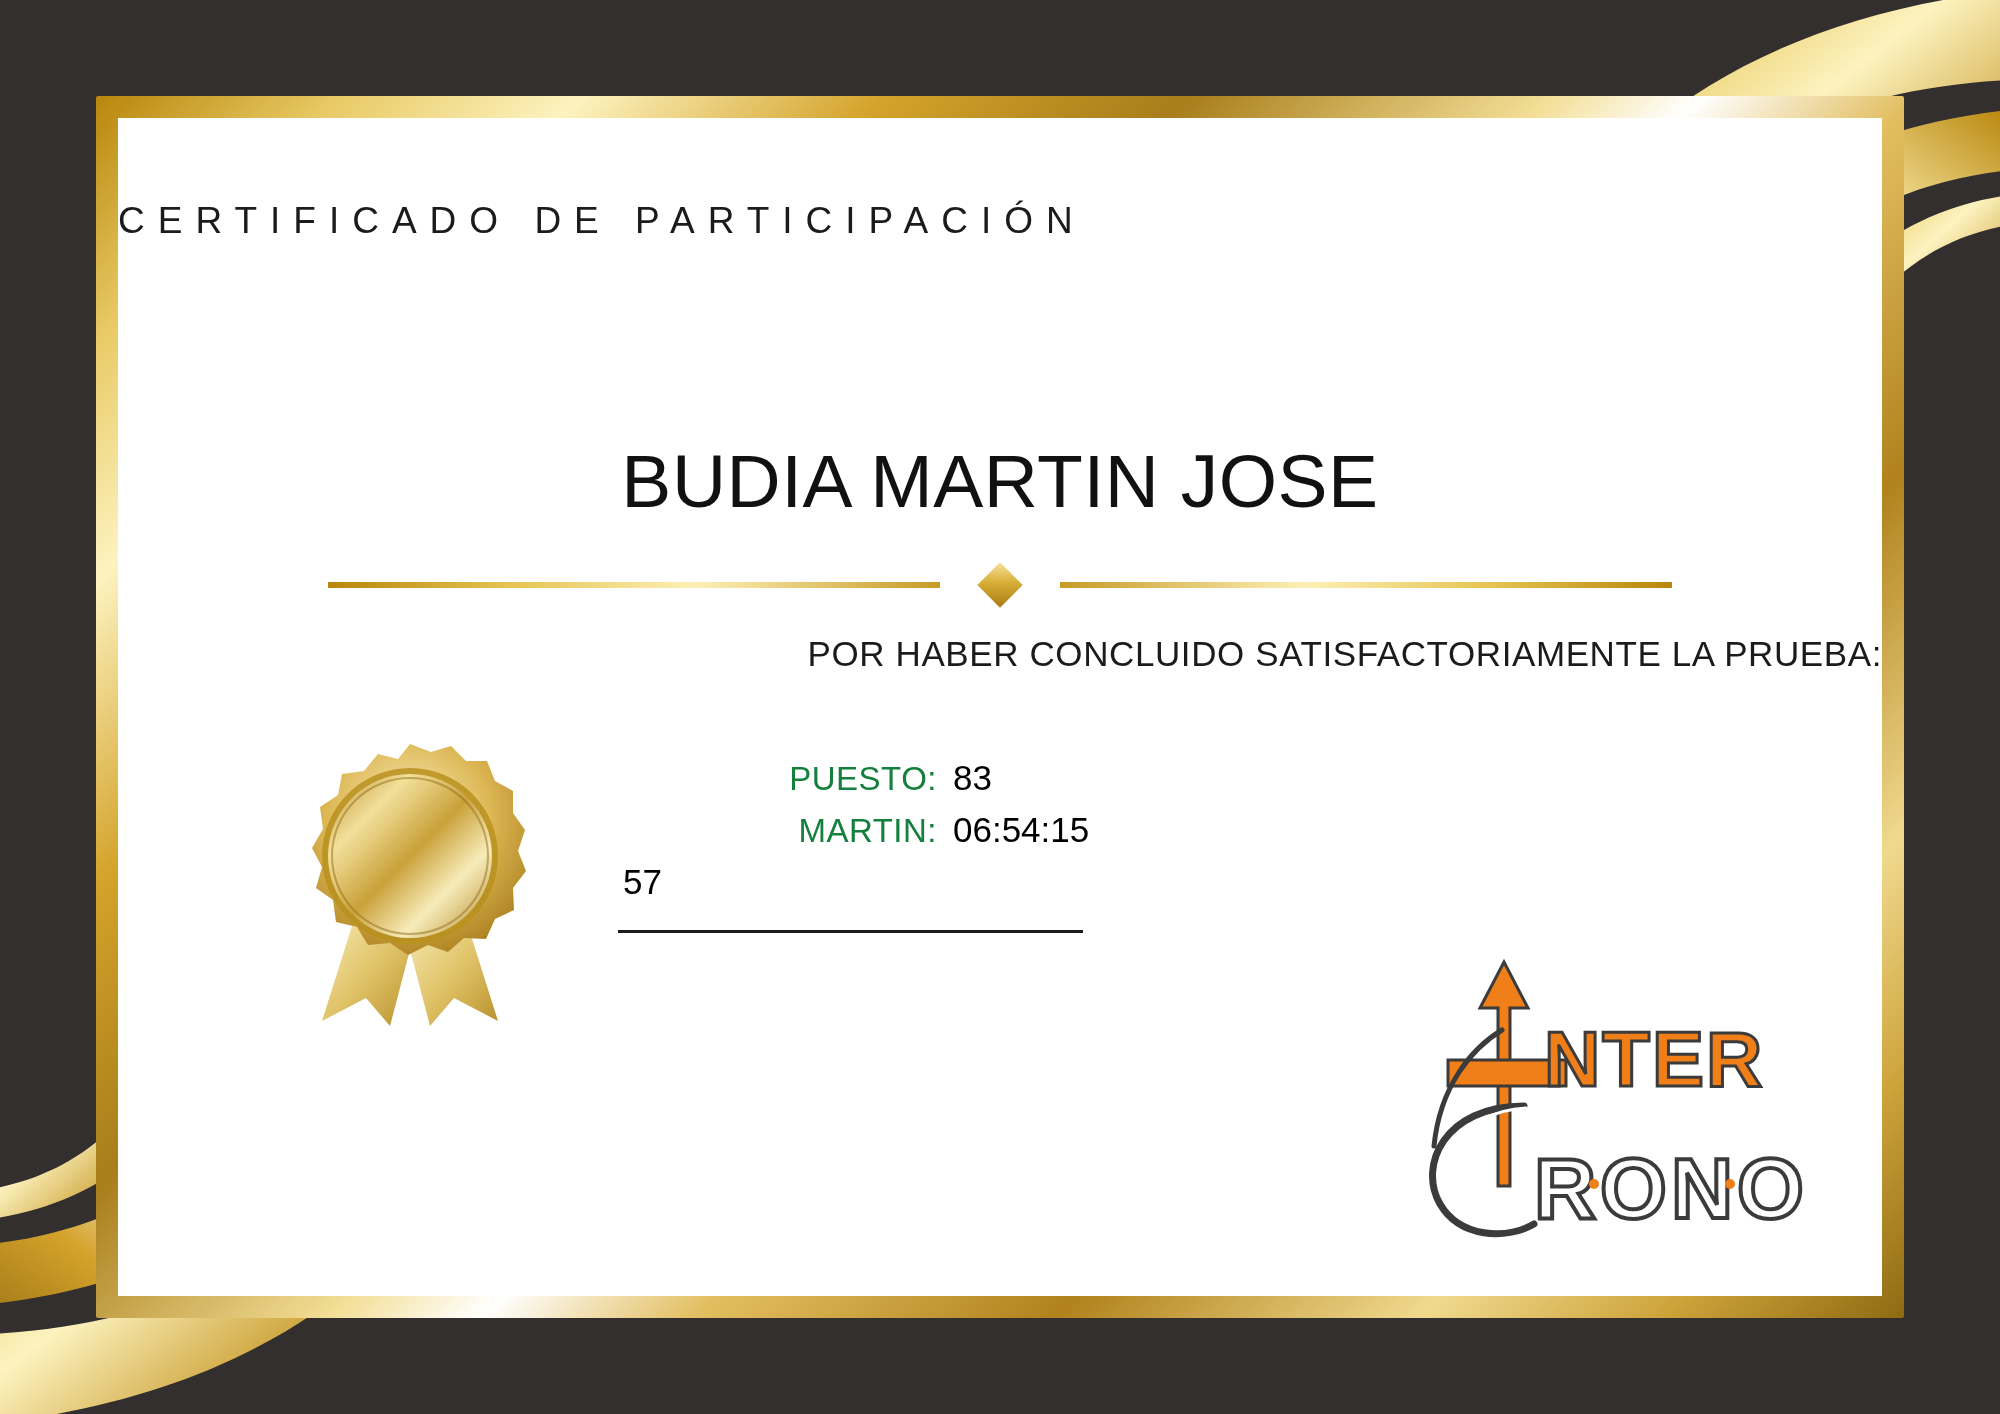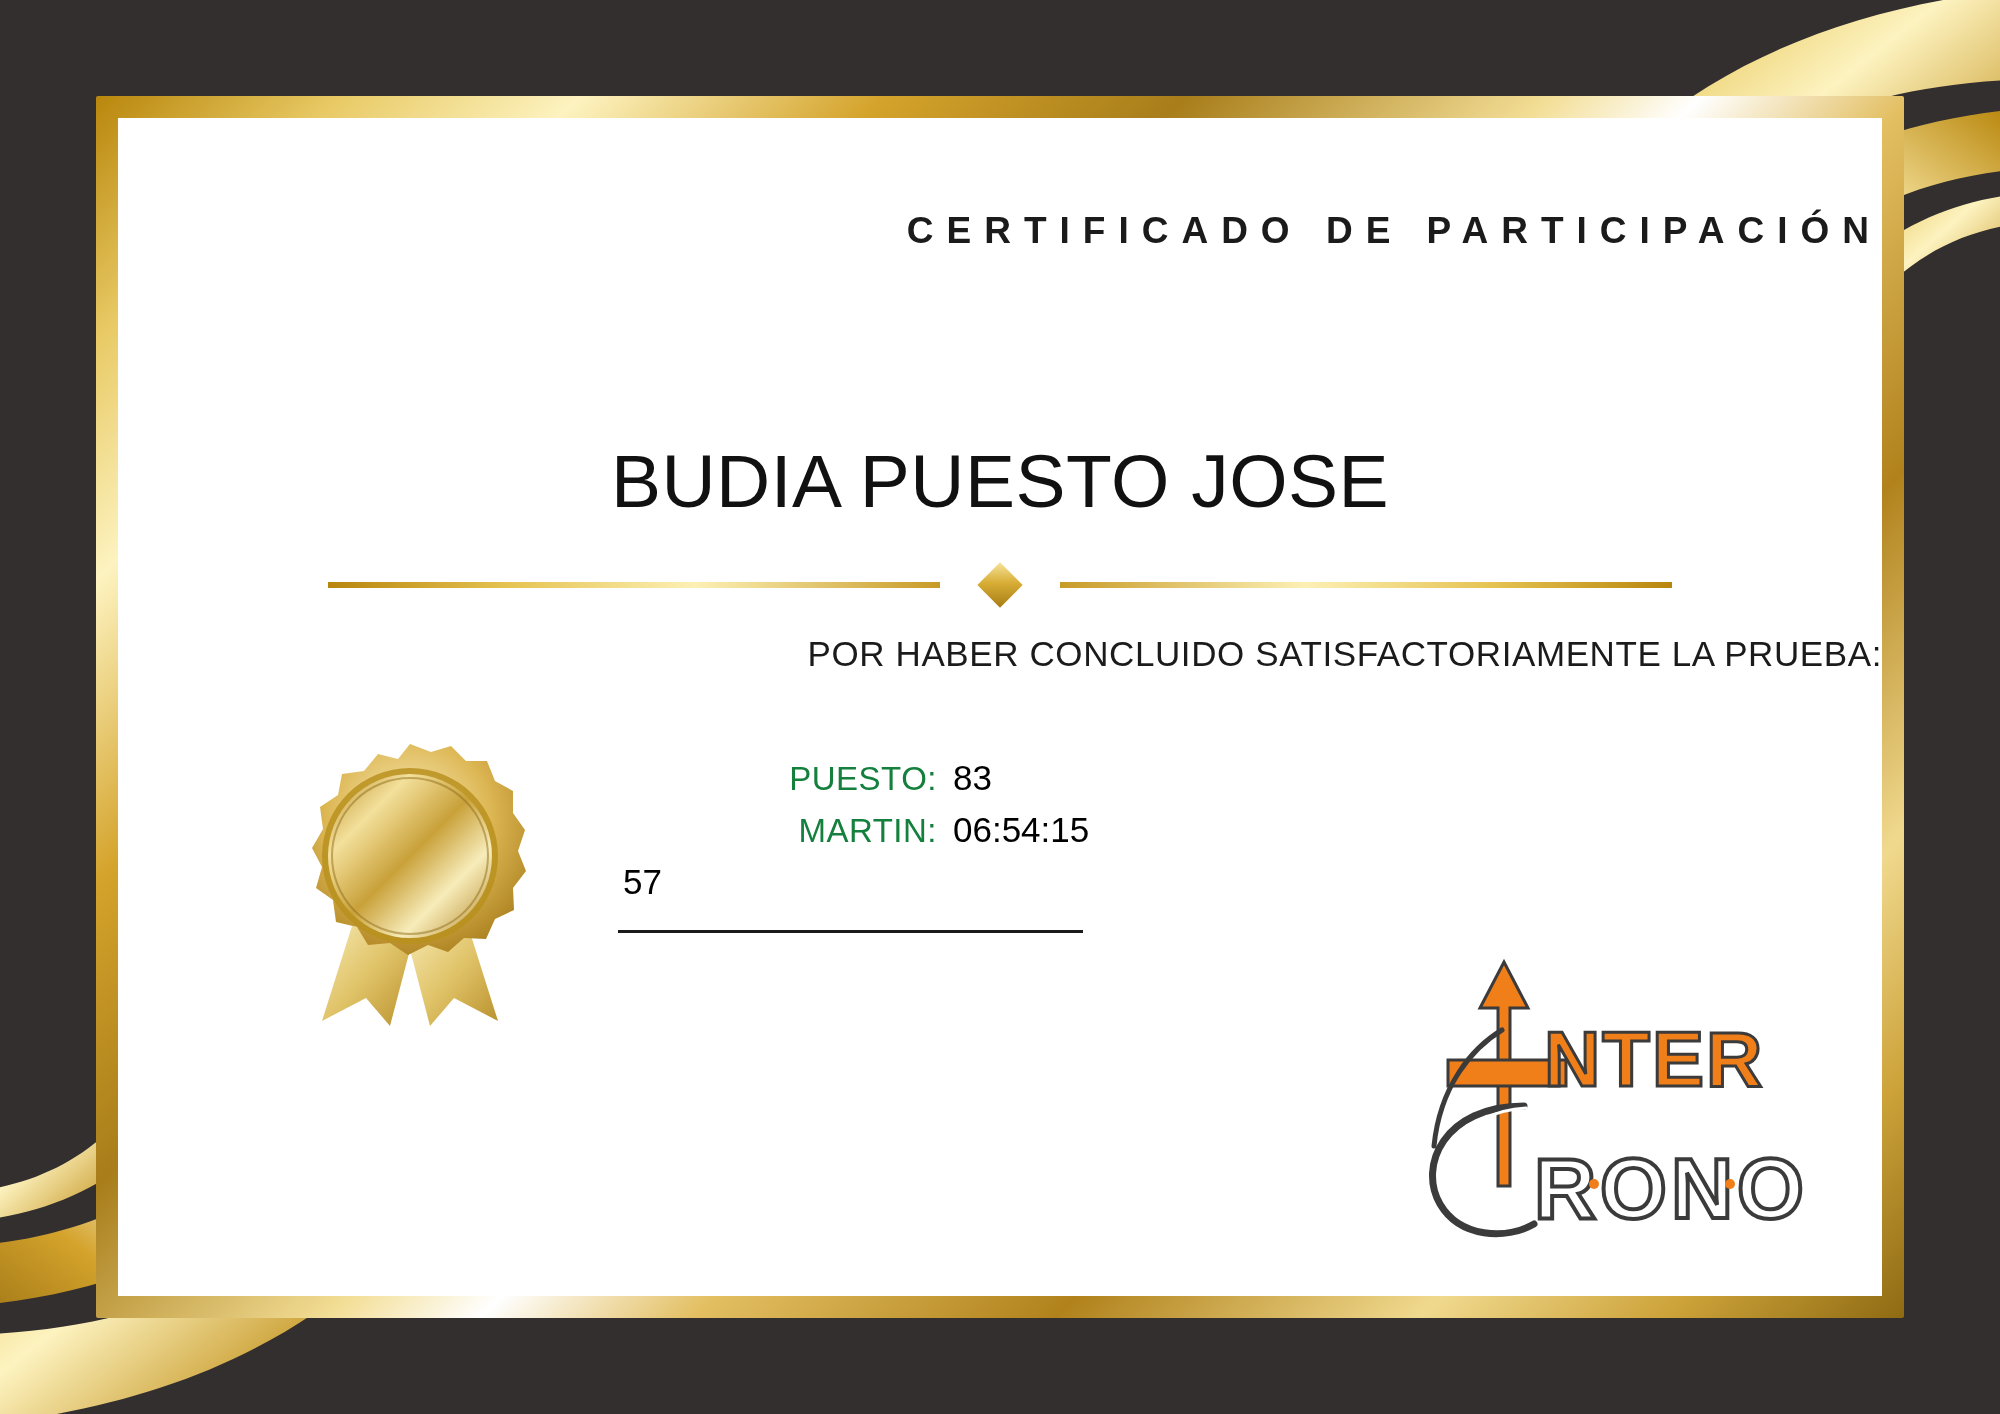--- a/index.html
+++ b/index.html
@@ -49,28 +49,28 @@
     position: relative;
     width: 100%;
     height: 100%;
     background: #ffffff;
     box-sizing: border-box;
   }
 
   
   .cert-kicker {
     position: absolute;
-    top: 92px;
+    top: 82px;
     left: 0;
     right: 0;
-    text-align: right;
+    text-align: left;
     font-size: 37px;
     letter-spacing: 13px;
     color: #1b1b1b;
-    font-weight: 700;
+    font-weight: 400;
   }
 
   .recipient-name {
     position: absolute;
     top: 320px;
     left: 0;
     right: 0;
     text-align: center;
     font-size: 75px;
     color: #111111;
@@ -206,21 +206,21 @@
     <path d="M0,430 L0,340 C200,330 360,250 460,0 L550,0 C460,280 260,400 0,430 Z" fill="url(#goldA)"></path>
     <path d="M0,310 L0,250 C140,235 260,160 330,0 L410,0 C330,200 190,290 0,310 Z" fill="url(#goldB)"></path>
     <path d="M0,225 L0,195 C90,180 160,120 205,0 L255,0 C205,140 110,210 0,225 Z" fill="url(#goldA)"></path>
   </svg>
 
   <div class="gold-frame">
     <div class="inner-white">
 
       <div class="cert-kicker">CERTIFICADO DE PARTICIPACIÓN</div>
 
-      <div class="recipient-name">BUDIA PUESTO JOSE</div>
+      <div class="recipient-name">BUDIA MARTIN JOSE</div>
 
       <div class="divider">
         <div class="bar left"></div>
         <div class="diamond"></div>
         <div class="bar right"></div>
       </div>
 
       <div class="subtitle">POR HABER CONCLUIDO SATISFACTORIAMENTE LA PRUEBA:</div>
 
       <svg class="medal" viewBox="0 0 240 290">

